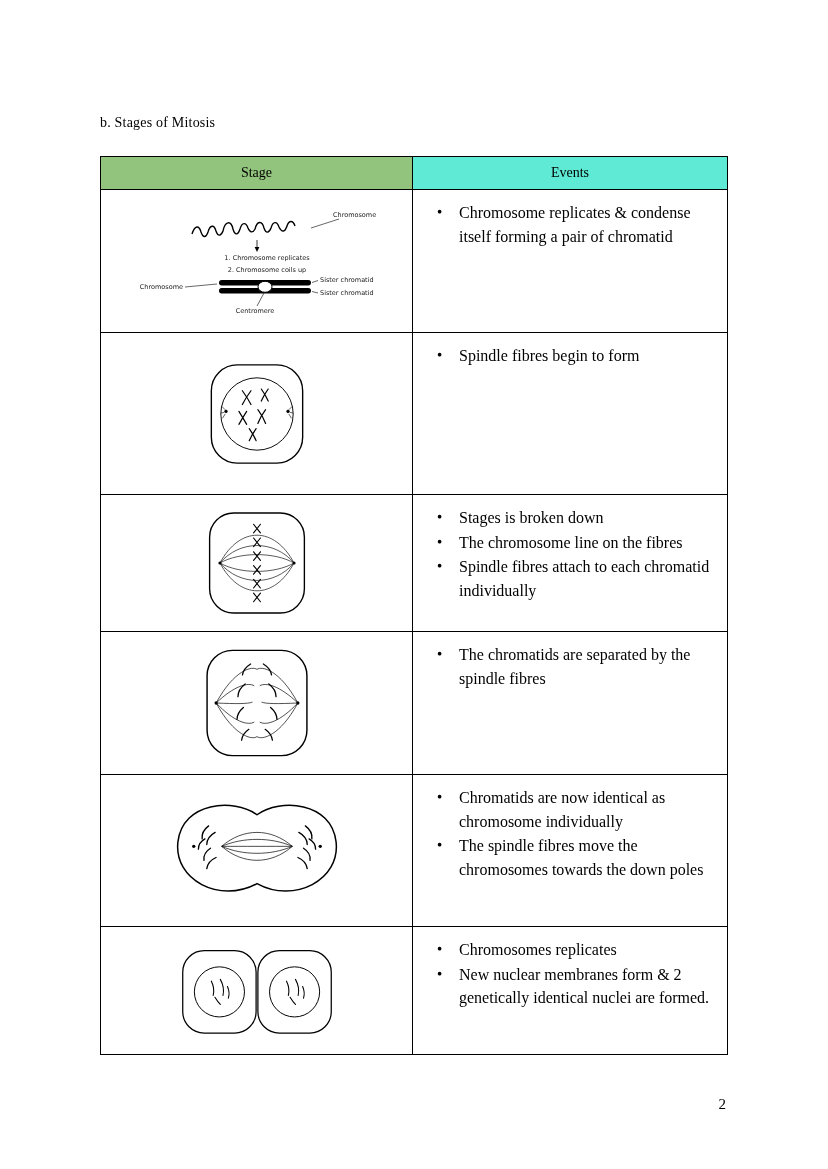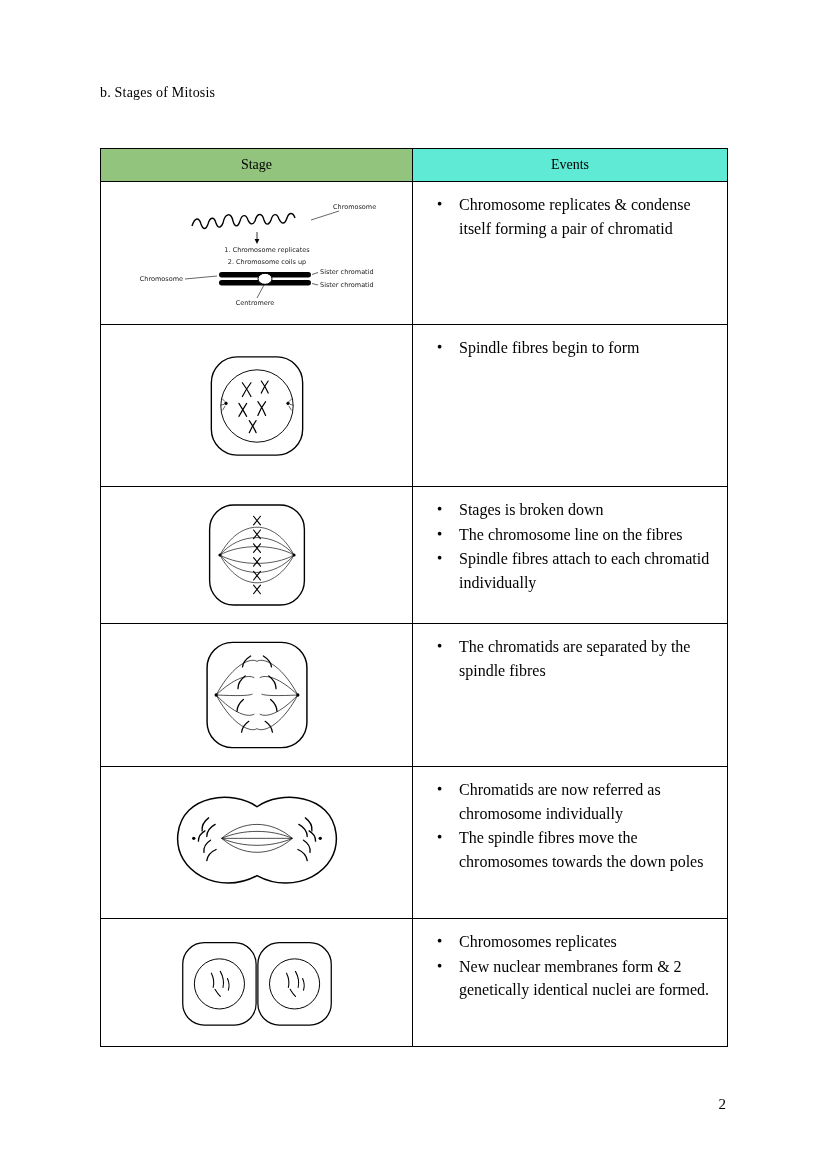--- a/index.html
+++ b/index.html
@@ -6,27 +6,27 @@
   html,body { width:828px; height:1169px; }
   body {
     background:#ffffff;
     font-family:"Liberation Serif","DejaVu Serif",serif;
     color:#000;
     position:relative;
     overflow:hidden;
   }
   .doc-title {
     position:absolute;
-    left:100px; top:85px;
+    left:100px; top:115px;
     font-size:14px;
     letter-spacing:.2px;
   }
   table.mitosis-table {
     position:absolute;
-    left:100px; top:148px;
+    left:100px; top:156px;
     width:627px;
     border-collapse:collapse;
     table-layout:fixed;
   }
   th, td { border:1px solid #000; }
   th {
     background:#93c47d;
     font-weight:400;
     font-size:14px;
     height:33px;
@@ -242,21 +242,21 @@
             <path d="M152,38 q8,6 7,14"></path>
             <path d="M145,45 q9,5 9,13"></path>
             <path d="M150,62 q8,5 7,13"></path>
             <path d="M144,72 q9,4 10,12"></path>
             <path d="M156,52 q7,4 7,11"></path>
           </g>
         </svg>
       </td>
       <td class="events-cell">
         <ul class="events">
-          <li>Chromatids are now referred as chromosome individually</li>
+          <li>Chromatids are now identical as chromosome individually</li>
           <li>The spindle fibres move the chromosomes towards the down poles</li>
         </ul>
       </td>
     </tr>
 
     <tr style="height:128px">
       <td class="stage-cell">
         <svg width="170" height="100" viewBox="0 0 190 110">
           <rect class="ln" x="12" y="10" width="82" height="92" rx="24" stroke-width="1.4"></rect>
           <rect class="ln" x="96" y="10" width="82" height="92" rx="24" stroke-width="1.4"></rect>

